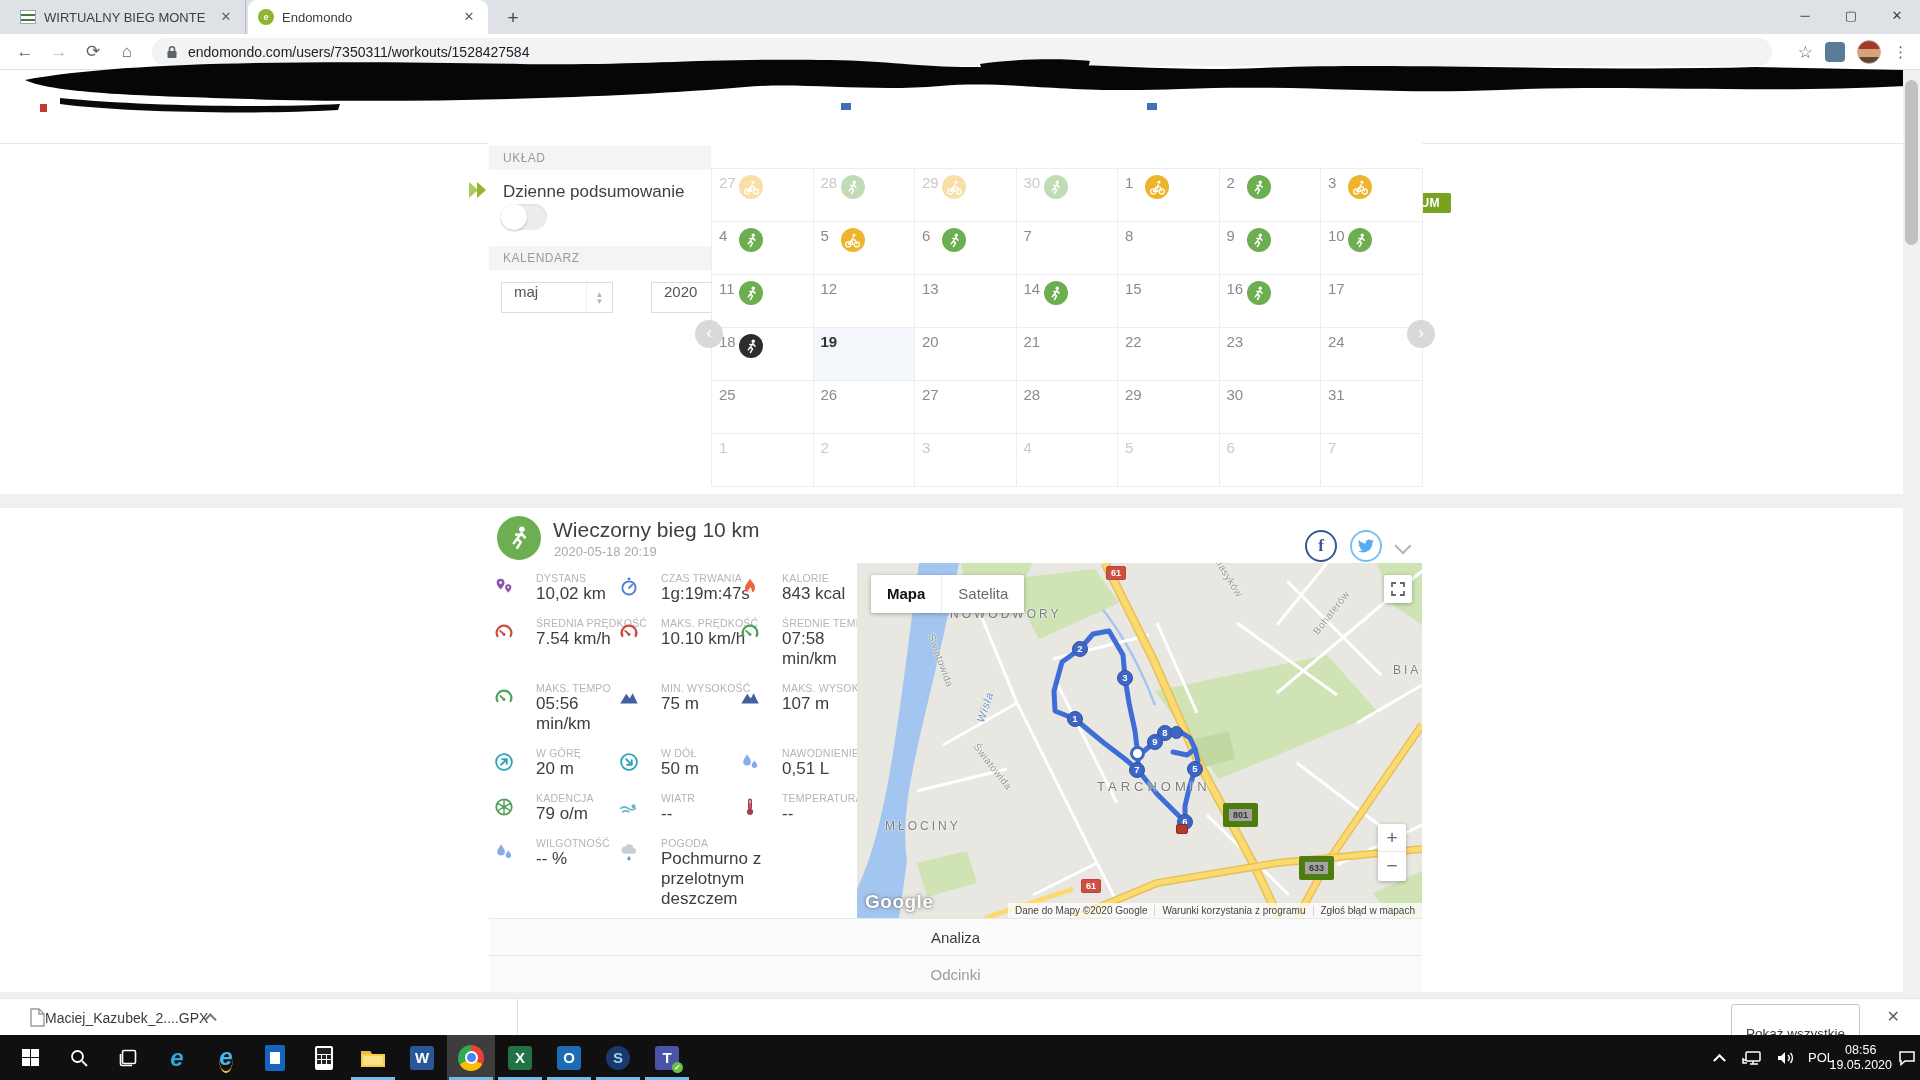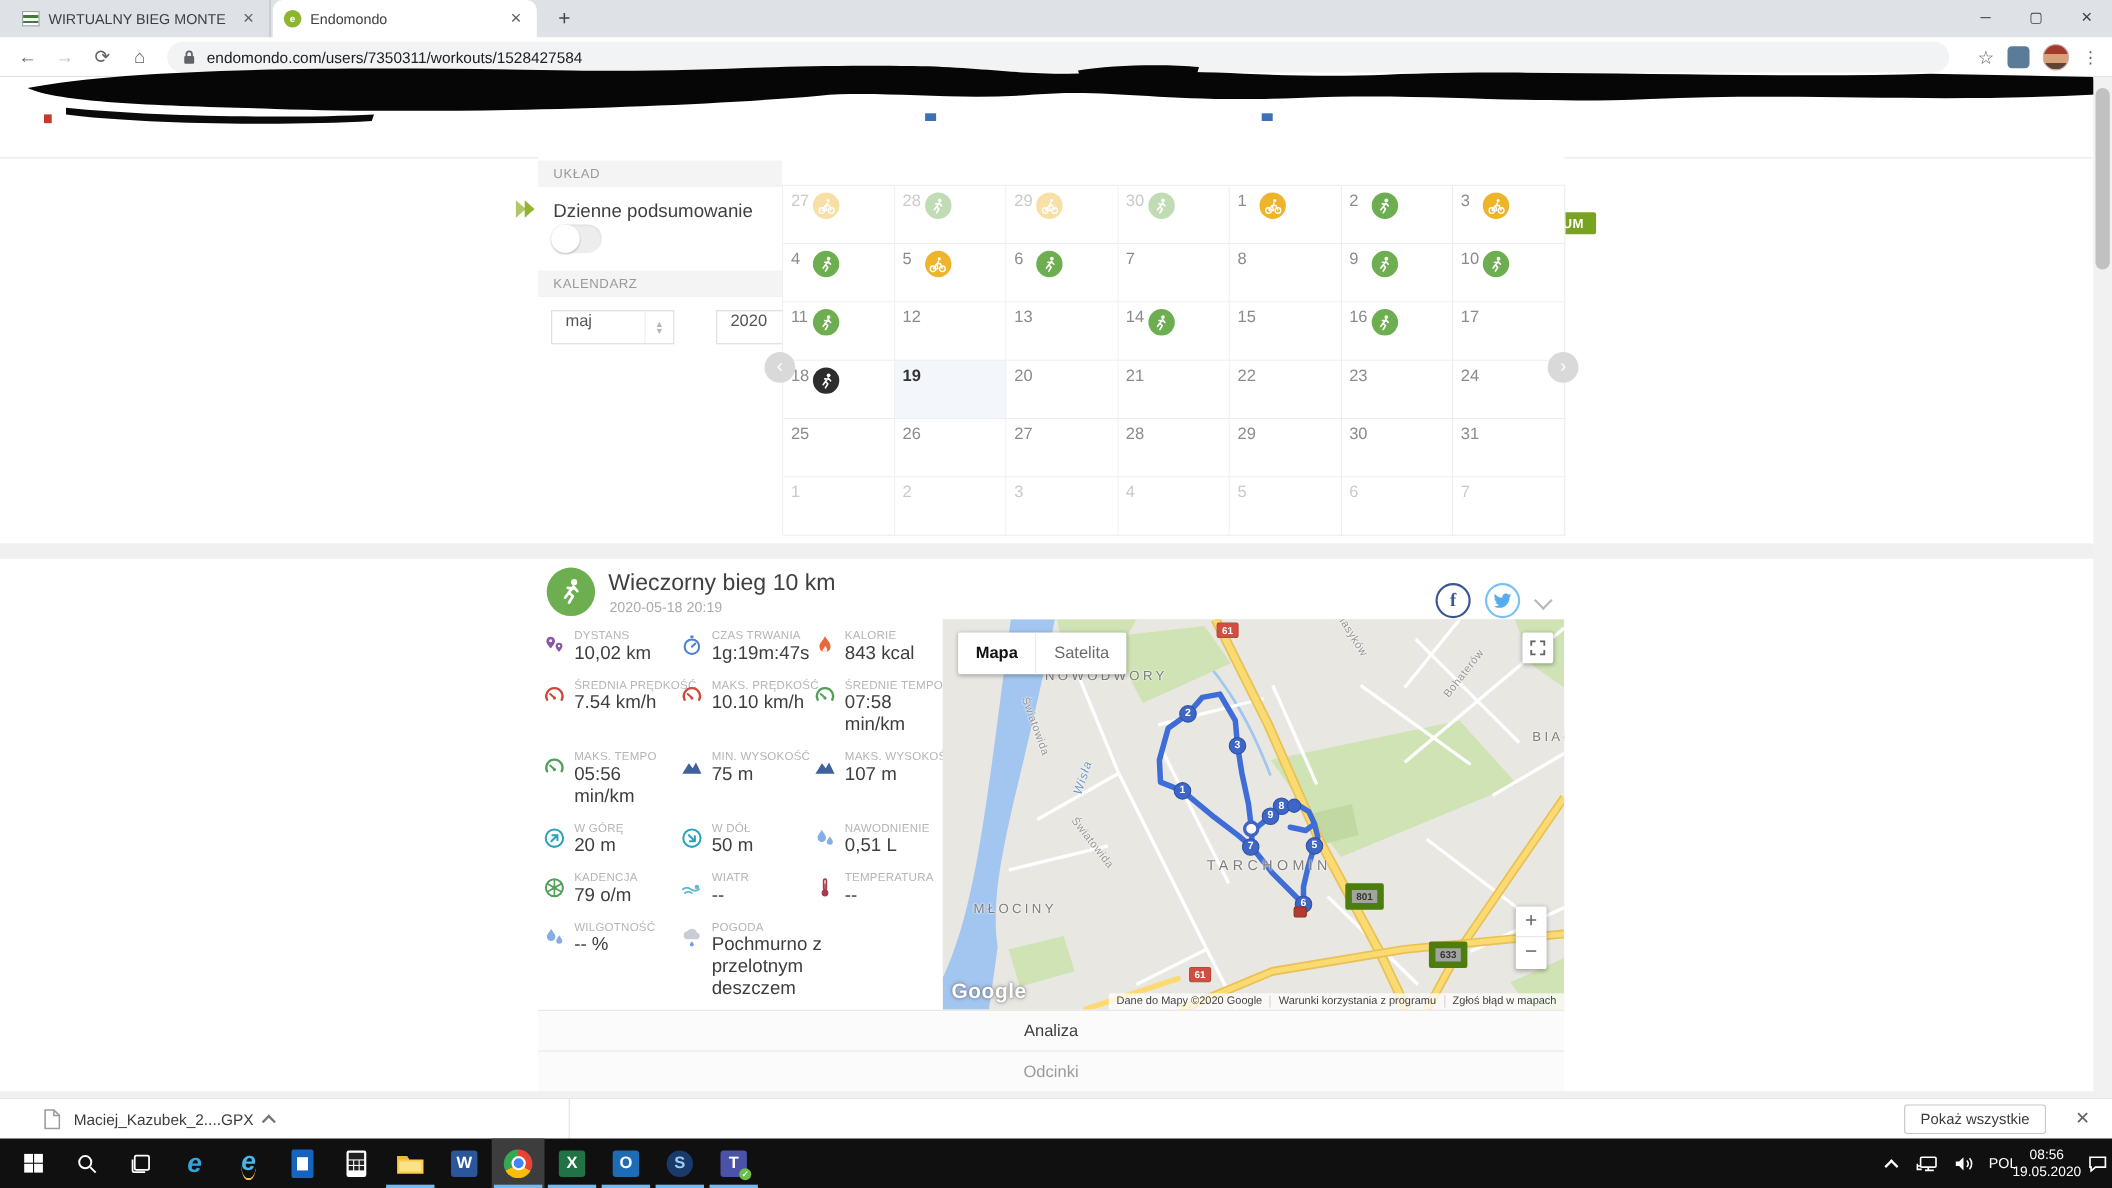--- a/index.html
+++ b/index.html
@@ -80,21 +80,21 @@
   .wk-icon svg{width:28px;height:28px}
   .wk-title{position:absolute;left:64px;top:376px;font-size:21px;color:#3f3f3f}
   .wk-date{position:absolute;left:65px;top:402px;font-size:13px;color:#ababab}
   .soc{position:absolute;top:388px;width:32px;height:32px;border-radius:50%;background:#fff;display:flex;align-items:center;justify-content:center}
   .soc.fb{left:816px;border:2px solid #3a5795;color:#3a5795;font-weight:bold;font-size:17px;font-family:"Liberation Serif",serif}
   .soc.tw{left:861px;border:2px solid #78c2f3}
   .wk-chev{position:absolute;left:908px;top:398px;width:12px;height:12px;border-right:2px solid #b7b7b7;border-bottom:2px solid #b7b7b7;transform:rotate(45deg)}
 
   
   .stats{position:absolute;left:4px;top:430px;width:366px;display:grid;grid-template-columns:125px 121px 120px;row-gap:13px}
-  .stat{display:flex;gap:7px;min-height:32px}
+  .stat{display:flex;gap:21px;min-height:32px}
   .stat .ic{width:22px;height:22px;flex:none;margin-top:4px}
   .stat .lab{font-size:10.5px;color:#b5b5b5;letter-spacing:.2px;white-space:nowrap}
   .stat .val{font-size:17px;color:#3e3e3e;line-height:20px}
   .stat .val.wrap{white-space:normal;width:104px}
   .c-purple{color:#8a56a8}.c-blue{color:#4a7fd4}.c-orange{color:#e8683a}.c-red{color:#cc4b3c}
   .c-green{color:#52a05a}.c-navy{color:#41619e}.c-teal{color:#2ba3bd}.c-drop{color:#85aee8}
   .c-wind{color:#63b8cf}.c-maroon{color:#a53c50}.c-cloud{color:#c9cdd3}
 
   
   .map{position:absolute;left:368px;top:421px;width:565px;height:355px;background:#e9e7e2;overflow:hidden}
@@ -127,25 +127,25 @@
   .footrow.analiza{top:776px;color:#3c3c3c}
   .footrow.odcinki{top:813px;color:#9b9b9b}
   .footend{position:absolute;left:-489px;top:850px;width:1920px;height:6px;background:#f0f0f0}
 
   
   .scrollbar{position:absolute;right:0;top:70px;width:17px;height:928px;background:#f1f1f1;z-index:6}
   .scrollbar .thumb{position:absolute;left:2px;top:10px;width:13px;height:165px;background:#c1c1c1;border-radius:7px}
 
   
   .dlbar{position:absolute;left:0;top:998px;width:1920px;height:37px;background:#fff;border-top:1px solid #e4e4e4;z-index:7}
-  .dlchip{position:absolute;left:40px;top:0;height:37px;display:flex;align-items:center;gap:12px}
+  .dlchip{position:absolute;left:30px;top:0;height:37px;display:flex;align-items:center;}
   .dlname{font-size:14px;color:#3c3c3c}
   .dlchev{width:9px;height:9px;border-left:2px solid #757575;border-top:2px solid #757575;transform:rotate(45deg) translateY(3px)}
   .dldiv{position:absolute;left:517px;top:0;width:1px;height:37px;background:#e0e0e0}
-  .dlshow{position:absolute;right:60px;top:5px;height:27px;border:1px solid #c7c7c7;border-radius:3px;background:#fff;font-size:13.5px;color:#3c3c3c;padding:0 14px;line-height:25px}
+  .dlshow{position:absolute;right:60px;top:5px;height:27px;border:1px solid #c7c7c7;border-radius:3px;background:#fff;font-size:13.5px;color:#3c3c3c;padding:16px 14px;line-height:25px}
   .dlclose{position:absolute;right:20px;top:8px;font-size:16px;color:#5f6368}
 
   
   .taskbar{position:absolute;left:0;top:1035px;width:1920px;height:45px;background:#101010;z-index:8}
   .slot{position:absolute;top:0;width:48px;height:45px;display:flex;align-items:center;justify-content:center}
   .slot.open::after{content:"";position:absolute;left:2px;bottom:0;width:44px;height:3px;background:#76b9ed}
   .slot.activewin{background:#3d3d3d}
   .win-logo{display:grid;grid-template-columns:8px 8px;grid-template-rows:8px 8px;gap:1px}
   .win-logo i{background:#fff}
   .ico-label{font-size:24px;font-weight:bold;font-style:italic}

